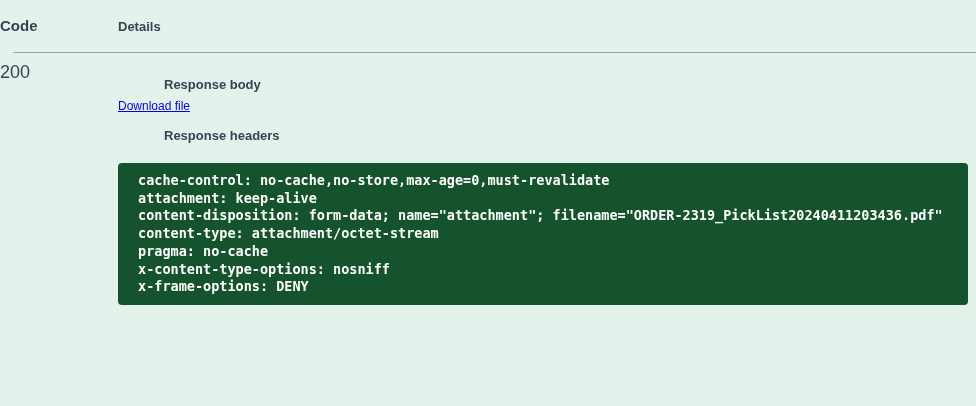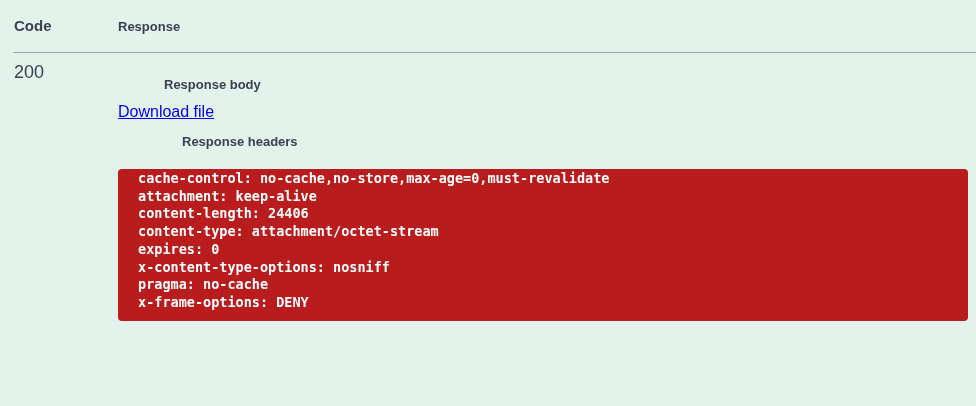--- a/index.html
+++ b/index.html
@@ -25,21 +25,20 @@
     padding-top: 17px;
     height: 52px;
   }
   .divider {
     height: 1px;
     background: rgba(89, 105, 110, 0.55);
     margin-left: 13px;
   }
   .col-status {
     flex: 0 0 118px;
-    padding-left: 14px;
   }
   .col-details {
     flex: 1 1 auto;
     min-width: 0;
   }
   .th-code {
     font-size: 15px;
     font-weight: 700;
     color: #3b4151;
   }
@@ -64,56 +63,55 @@
   }
   .section-label {
     font-size: 13px;
     font-weight: 700;
     color: #3b4151;
     line-height: 14px;
     padding-left: 46px;
   }
   .download-link {
     display: inline-block;
-    margin-top: 11px;
-    font-size: 16px;
+    margin-top: 5px;
+    font-size: 12px;
     line-height: 18px;
     color: #0000ee;
     text-decoration: underline;
     cursor: pointer;
   }
   .headers-label {
     margin-top: 14px;
-    margin-left: 18px;
   }
   .code-block {
     margin: 20px 8px 0 0;
     width: 850px;
-    background: #b91c1c;
+    background: #14532d;
     border-radius: 4px;
-    padding: 1px 10px 9px 20px;
+    padding: 9px 10px 9px 20px;
     overflow: hidden;
   }
   .code-line {
     font-family: "DejaVu Sans Mono", "Liberation Mono", monospace;
     font-size: 13.5px;
     font-weight: 700;
     line-height: 17.7px;
     color: #ffffff;
     white-space: pre;
   }
 </style>
 </head>
 <body>
 
 <div class="responses-table">
 
   <div class="thead-row">
     <div class="col-status th-code">Code</div>
-    <div class="col-details th-details">Response</div>
+    <div class="col-details th-details">Details</div>
   </div>
 
   <div class="divider"></div>
 
   <div class="response-row">
     <div class="col-status">
       <div class="status-code">200</div>
     </div>
 
     <div class="col-details">
@@ -122,32 +120,31 @@
       <a class="download-link" href="#">Download file</a>
 
       <div class="section-label headers-label">Response headers</div>
 
       <div class="code-block">
 
           <div class="code-line">cache-control: no-cache,no-store,max-age=0,must-revalidate</div>
 
           <div class="code-line">attachment: keep-alive</div>
 
+          <div class="code-line">content-disposition: form-data; name="attachment"; filename="ORDER-2319_PickList20240411203436.pdf"</div>
 
-          <div class="code-line">content-length: 24406</div>
 
           <div class="code-line">content-type: attachment/octet-stream</div>
 
 
-          <div class="code-line">expires: 0</div>
 
 
+          <div class="code-line">pragma: no-cache</div>
+
           <div class="code-line">x-content-type-options: nosniff</div>
-
-          <div class="code-line">pragma: no-cache</div>
 
           <div class="code-line">x-frame-options: DENY</div>
 
         </div>
     </div>
   </div>
 
 </div>
 
 </body></html>

